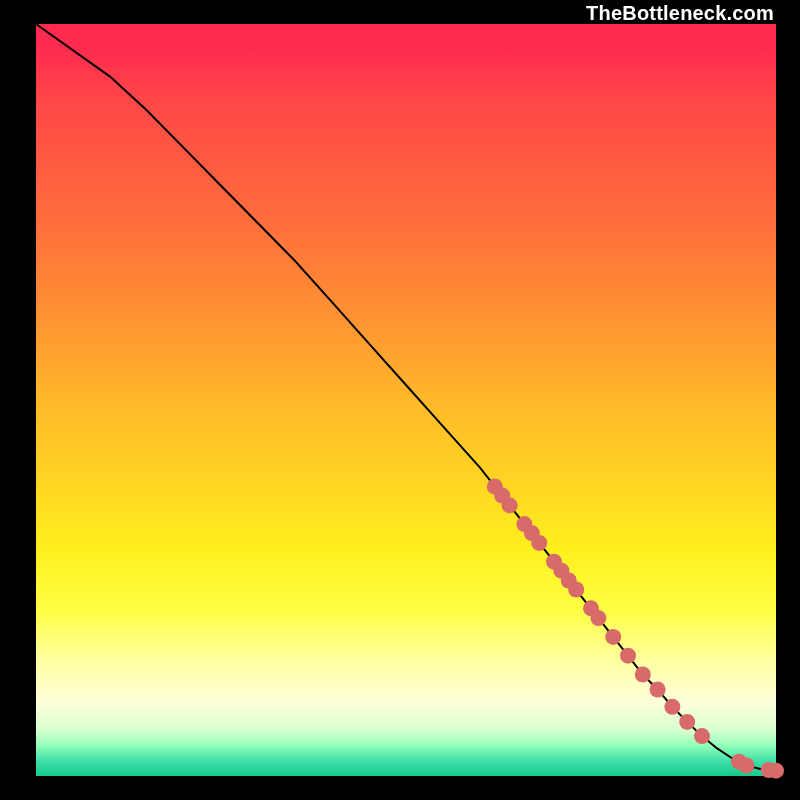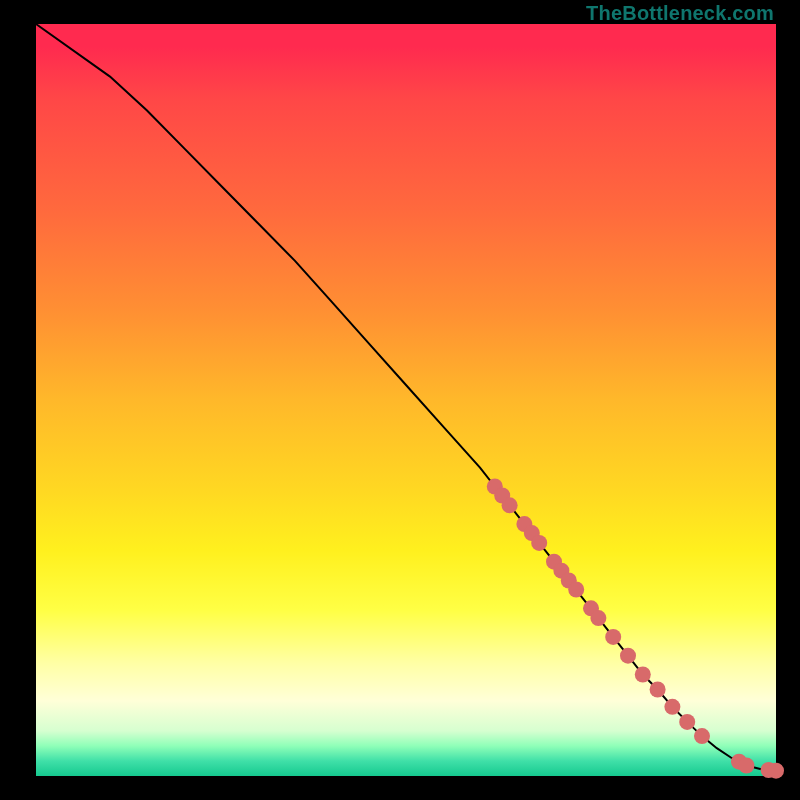--- a/index.html
+++ b/index.html
@@ -40,21 +40,21 @@
       #15c98f 100%
     );
   }
   .watermark {
     position: absolute;
     top: 2px;
     right: 26px;
     font-family: Arial, Helvetica, sans-serif;
     font-size: 20px;
     font-weight: 600;
-    color: #0f766e;
+    color: #ffffff;
     letter-spacing: 0.2px;
     user-select: none;
   }
   svg.overlay {
     position: absolute;
     left: 36px;
     top: 24px;
     width: 740px;
     height: 752px;
     overflow: visible;

